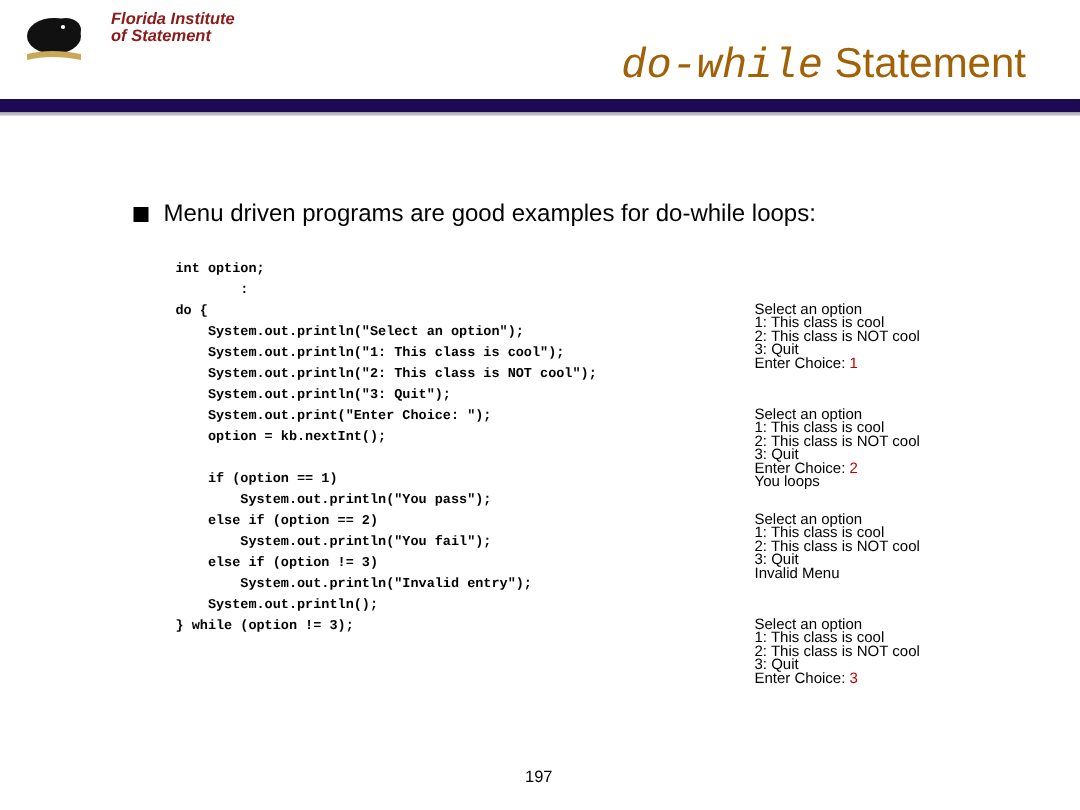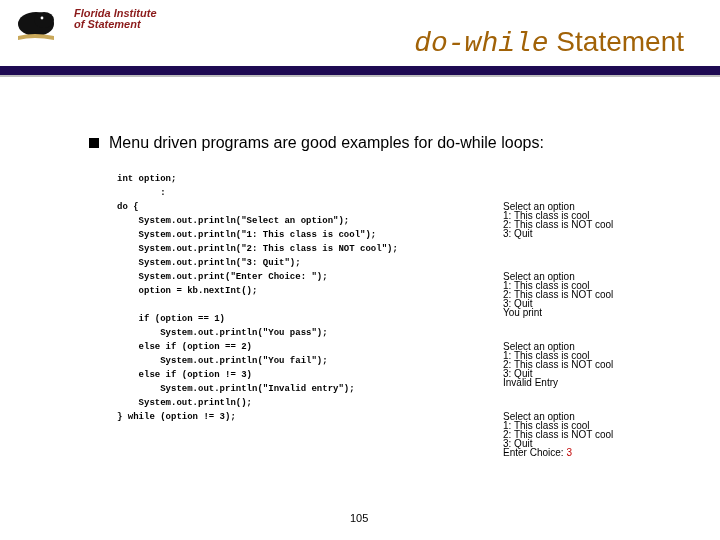--- a/index.html
+++ b/index.html
@@ -160,37 +160,39 @@
         System.out.println("Invalid entry");
     System.out.println();
 } while (option != 3);</div>
 
 <div id="outputs-container">
     <div class="output-col" style="top: 202px;">
       <div>Select an option</div>
       <div>1: This class is cool</div>
       <div>2: This class is NOT cool</div>
       <div>3: Quit</div>
+      <div>Enter Choice: <span class="hl">1</span></div>
     </div>
     <div class="output-col" style="top: 272px;">
       <div>Select an option</div>
       <div>1: This class is cool</div>
       <div>2: This class is NOT cool</div>
       <div>3: Quit</div>
-      <div>You print</div>
+      <div>Enter Choice: <span class="hl">2</span></div>
+      <div>You loops</div>
     </div>
     <div class="output-col" style="top: 342px;">
       <div>Select an option</div>
       <div>1: This class is cool</div>
       <div>2: This class is NOT cool</div>
       <div>3: Quit</div>
-      <div>Invalid Entry</div>
+      <div>Invalid Menu</div>
     </div>
     <div class="output-col" style="top: 412px;">
       <div>Select an option</div>
       <div>1: This class is cool</div>
       <div>2: This class is NOT cool</div>
       <div>3: Quit</div>
       <div>Enter Choice: <span class="hl">3</span></div>
     </div>
   </div>
 
-<div class="pagenum">105</div>
+<div class="pagenum">197</div>
 
 </body></html>

